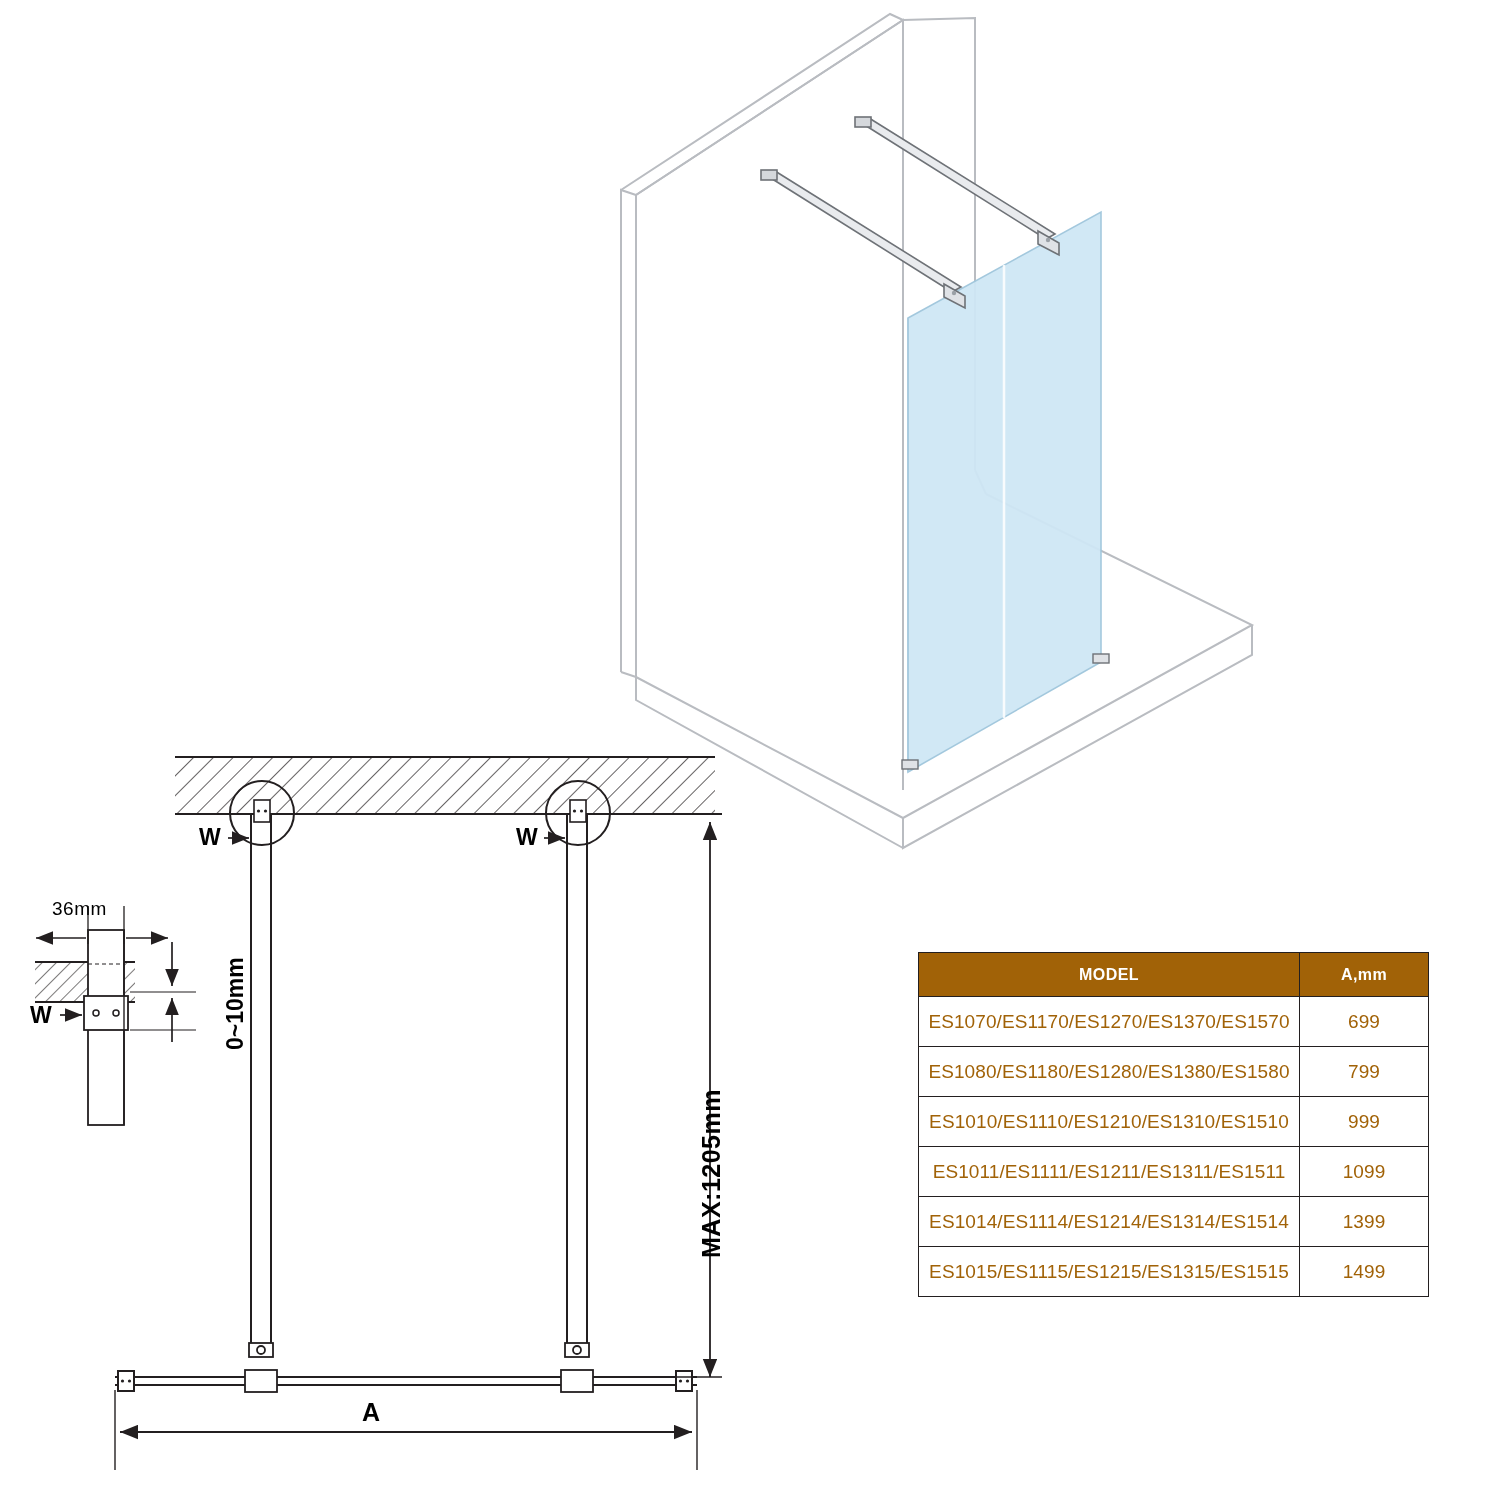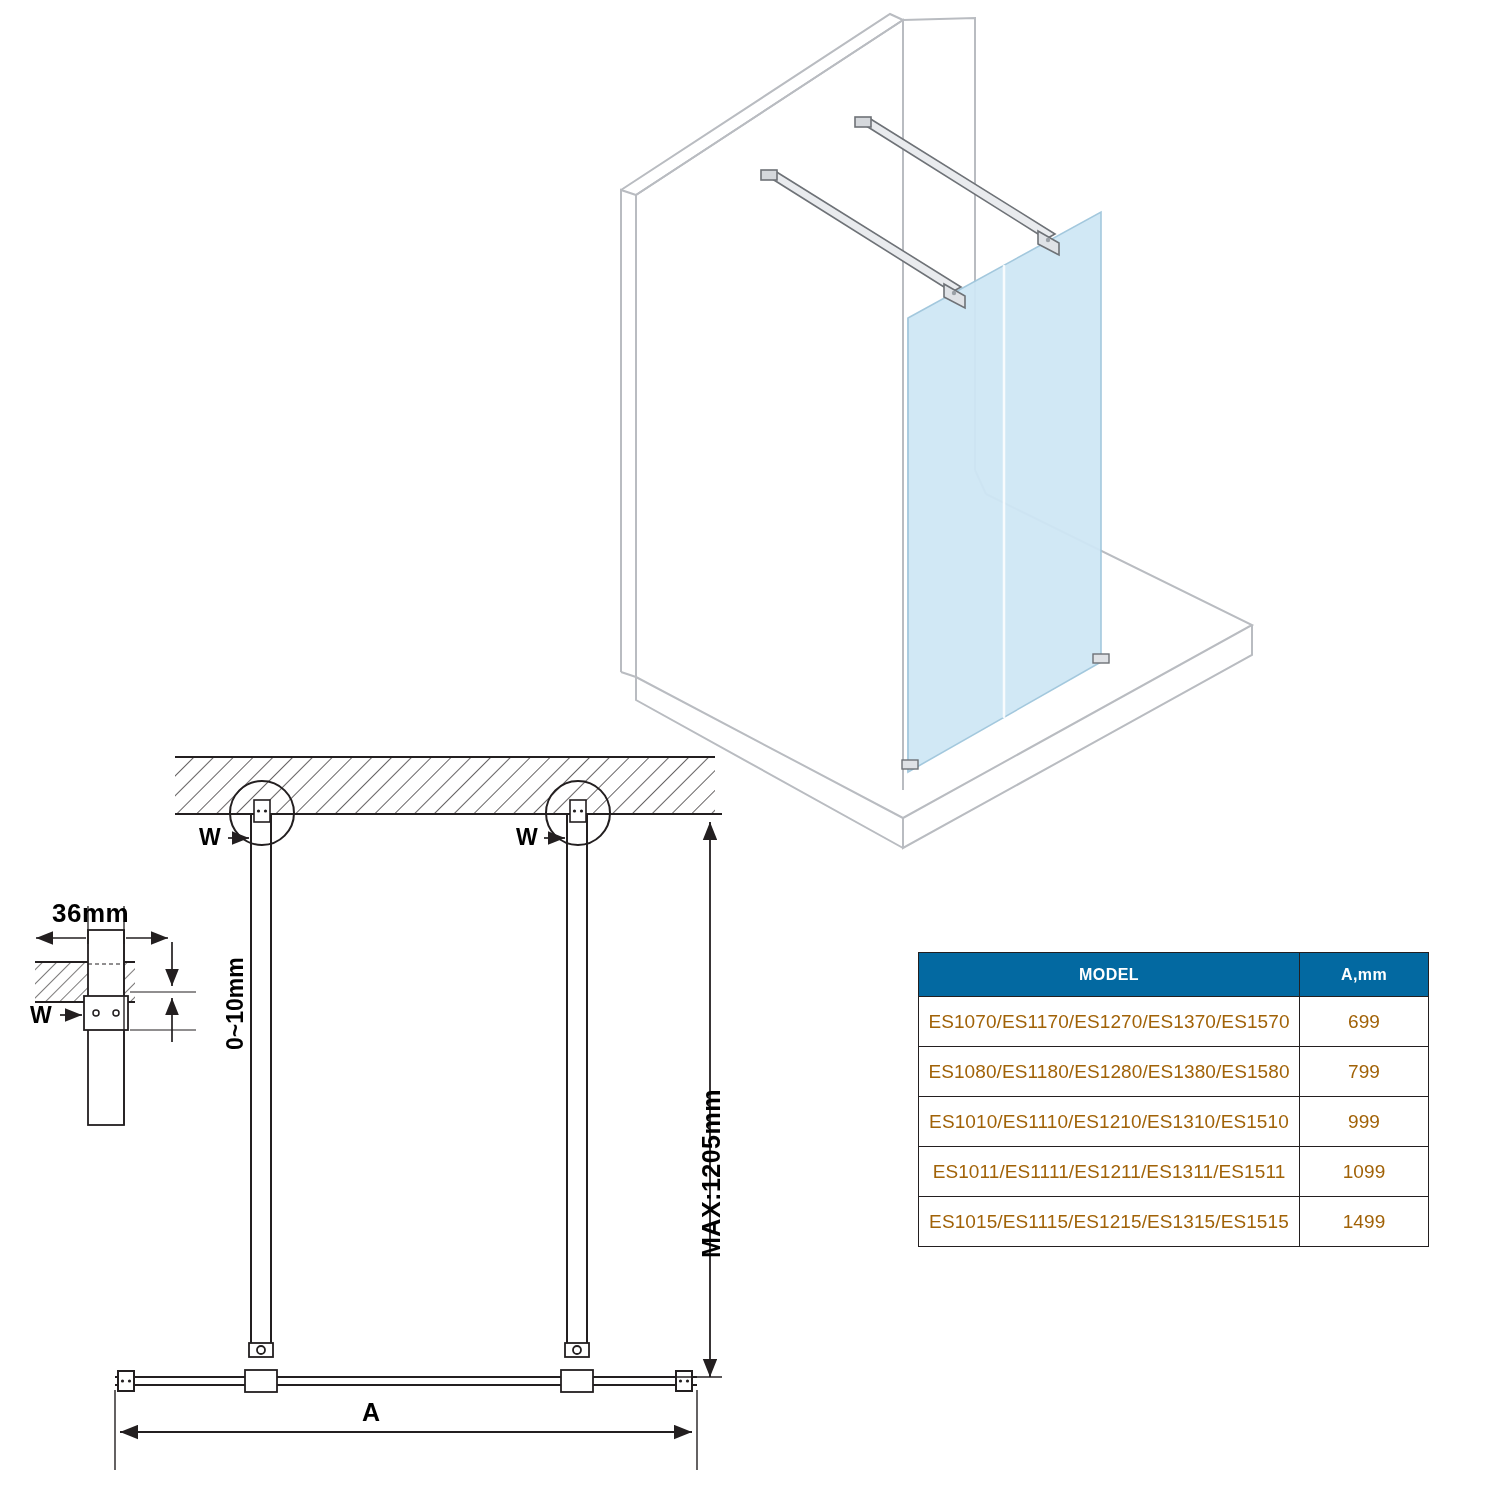--- a/index.html
+++ b/index.html
@@ -43,21 +43,21 @@
     font-size: 19px;
     color: #a16207;
     text-align: center;
     vertical-align: middle;
     padding: 0;
     height: 49px;
     font-weight: normal;
     letter-spacing: 0.1px;
   }
   table.spec thead th {
-    background: #0369a1;
+    background: #a16207;
     color: #ffffff;
     font-weight: bold;
     font-size: 16px;
     height: 43px;
     letter-spacing: 0.4px;
   }
   table.spec col.c1 { width: 381px; }
   table.spec col.c2 { width: 129px; }
 
   
@@ -65,22 +65,22 @@
     position: absolute;
     font-family: "Liberation Sans", sans-serif;
     color: #000000;
     white-space: nowrap;
   }
   .lbl-w {
     font-weight: bold;
     font-size: 23px;
   }
   .lbl-36 {
-    font-weight: bold;
-    font-size: 26px;
+    font-weight: normal;
+    font-size: 19px;
     letter-spacing: 0.5px;
   }
   .lbl-a {
     font-weight: bold;
     font-size: 25px;
   }
   .rot90 {
     transform-origin: 0 0;
     transform: rotate(-90deg);
   }
@@ -282,20 +282,24 @@
         </tr>
         <tr>
           <td>ES1010/ES1110/ES1210/ES1310/ES1510</td>
           <td>999</td>
         </tr>
         <tr>
           <td>ES1011/ES1111/ES1211/ES1311/ES1511</td>
           <td>1099</td>
         </tr>
         <tr>
+          <td>ES1014/ES1114/ES1214/ES1314/ES1514</td>
+          <td>1399</td>
+        </tr>
+        <tr>
           <td>ES1015/ES1115/ES1215/ES1315/ES1515</td>
           <td>1499</td>
         </tr>
       </tbody>
     </table>
   </div>
 
 </div>
 
 </body></html>

